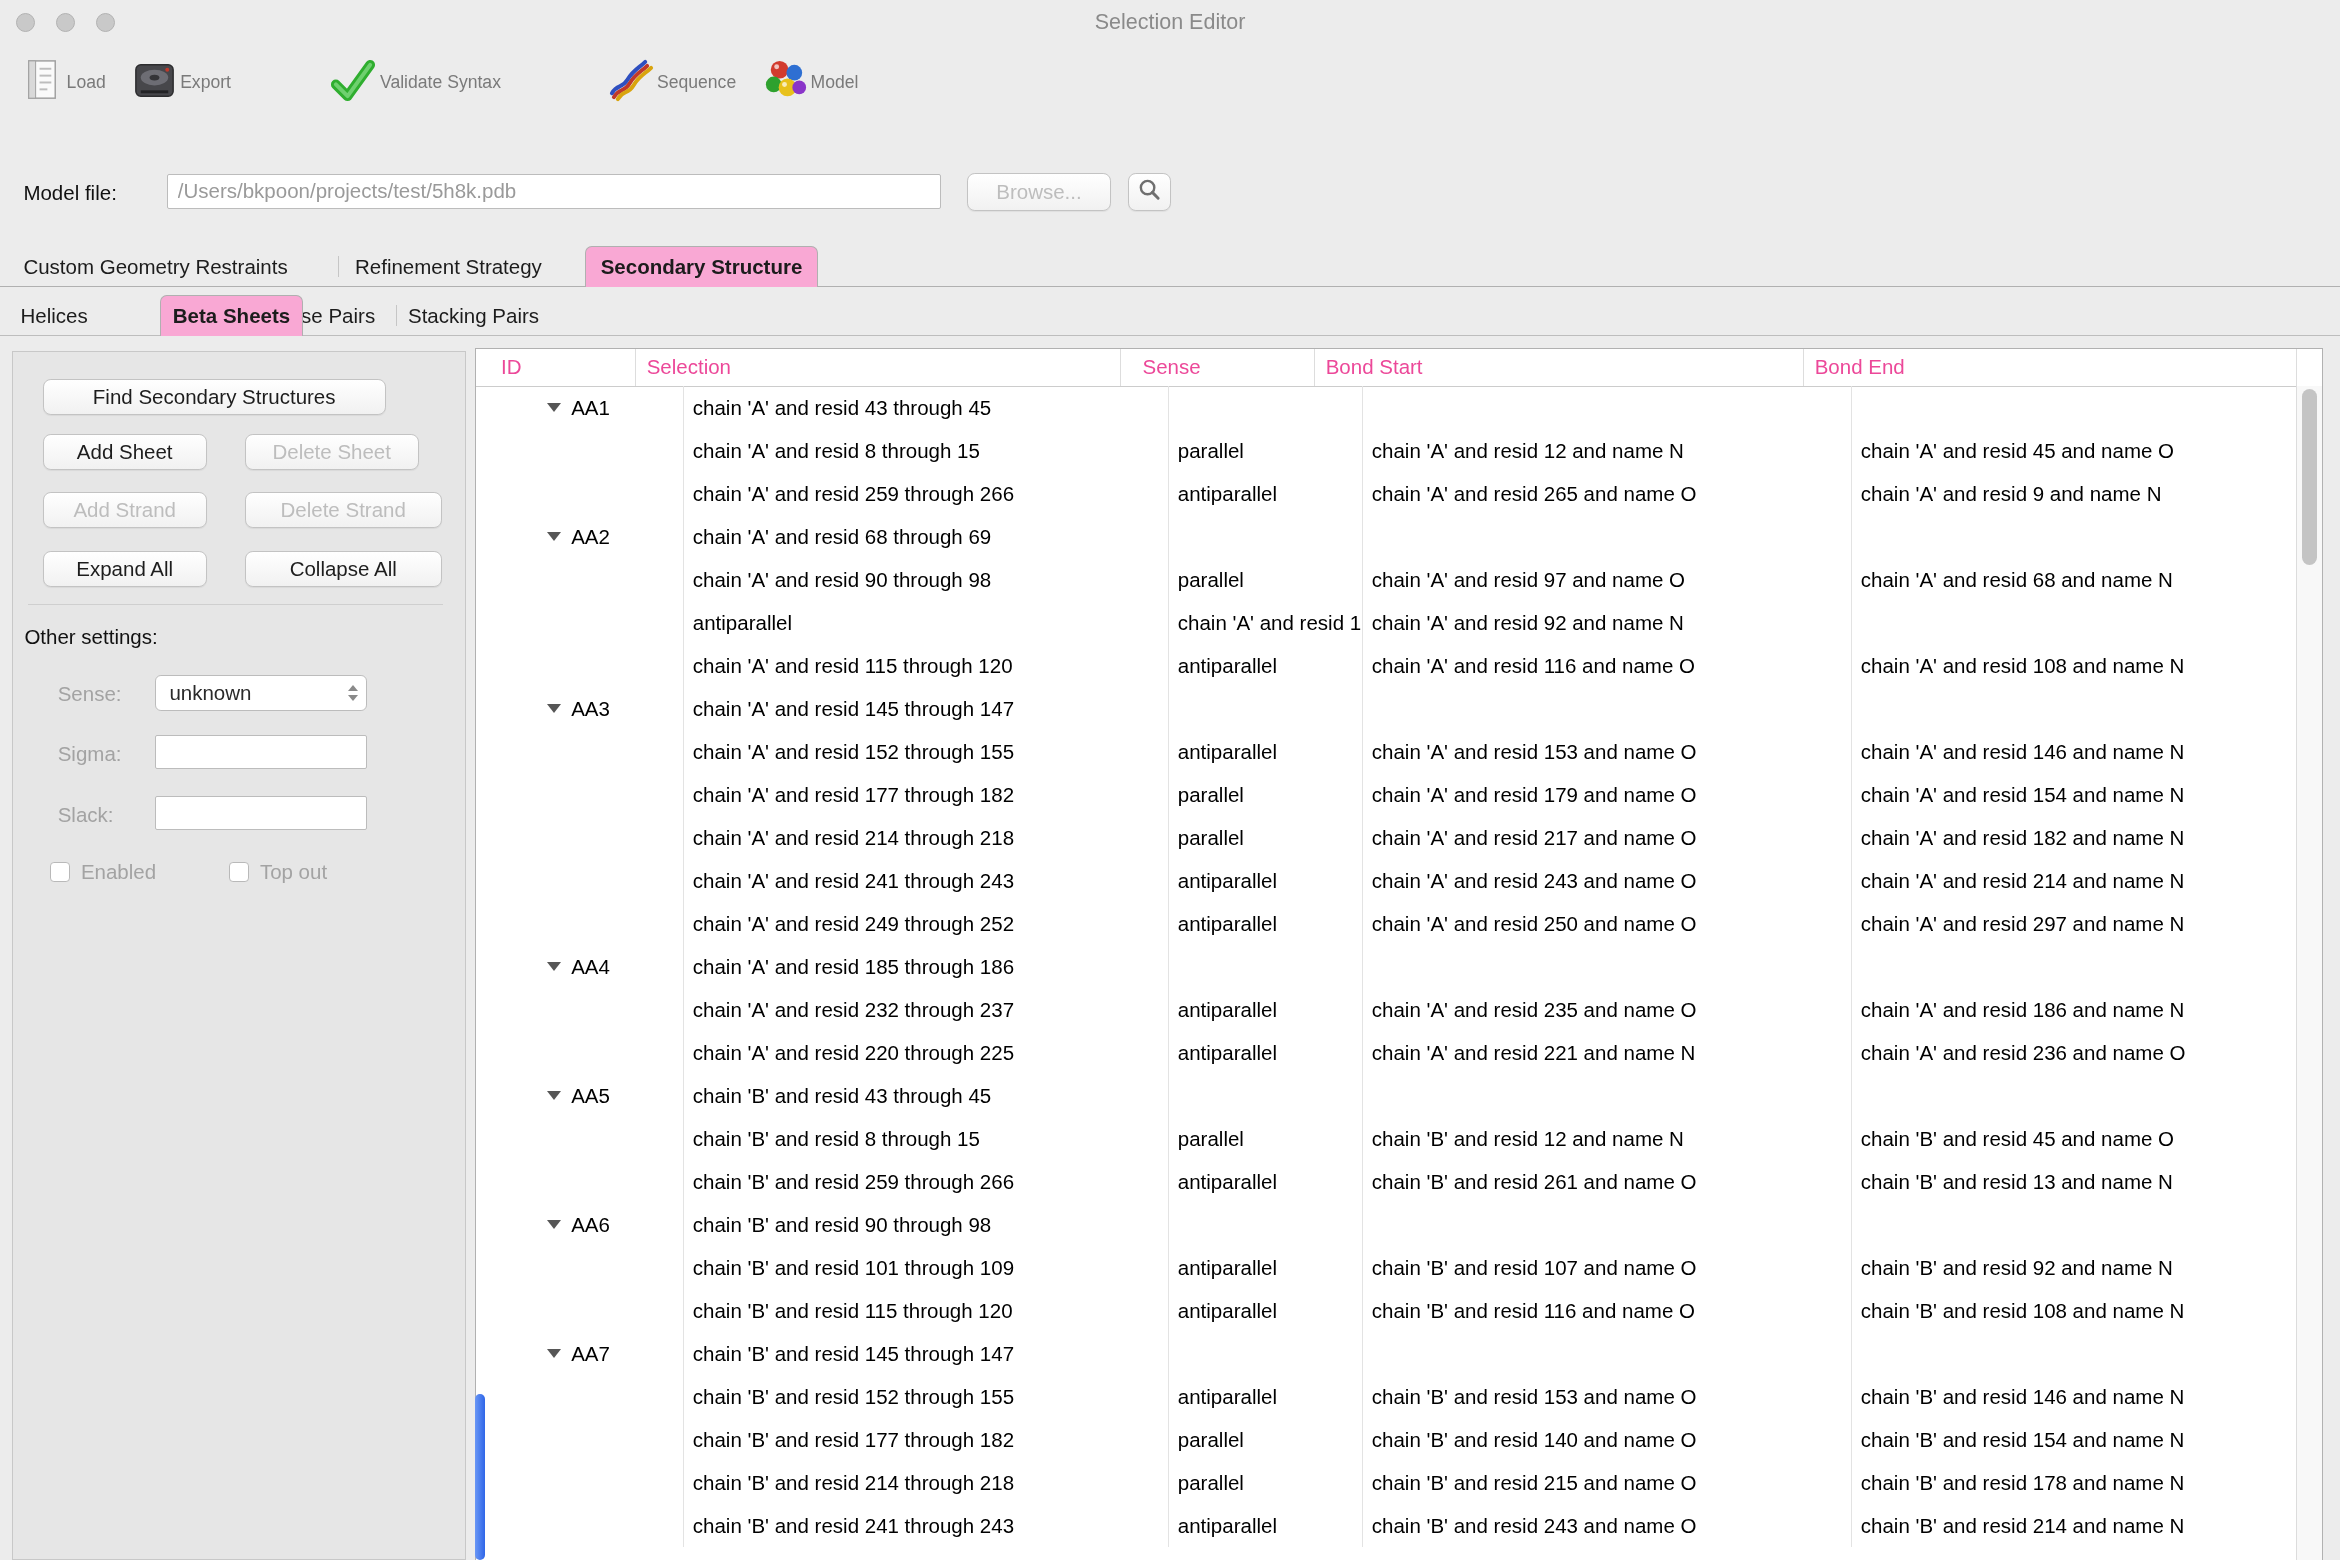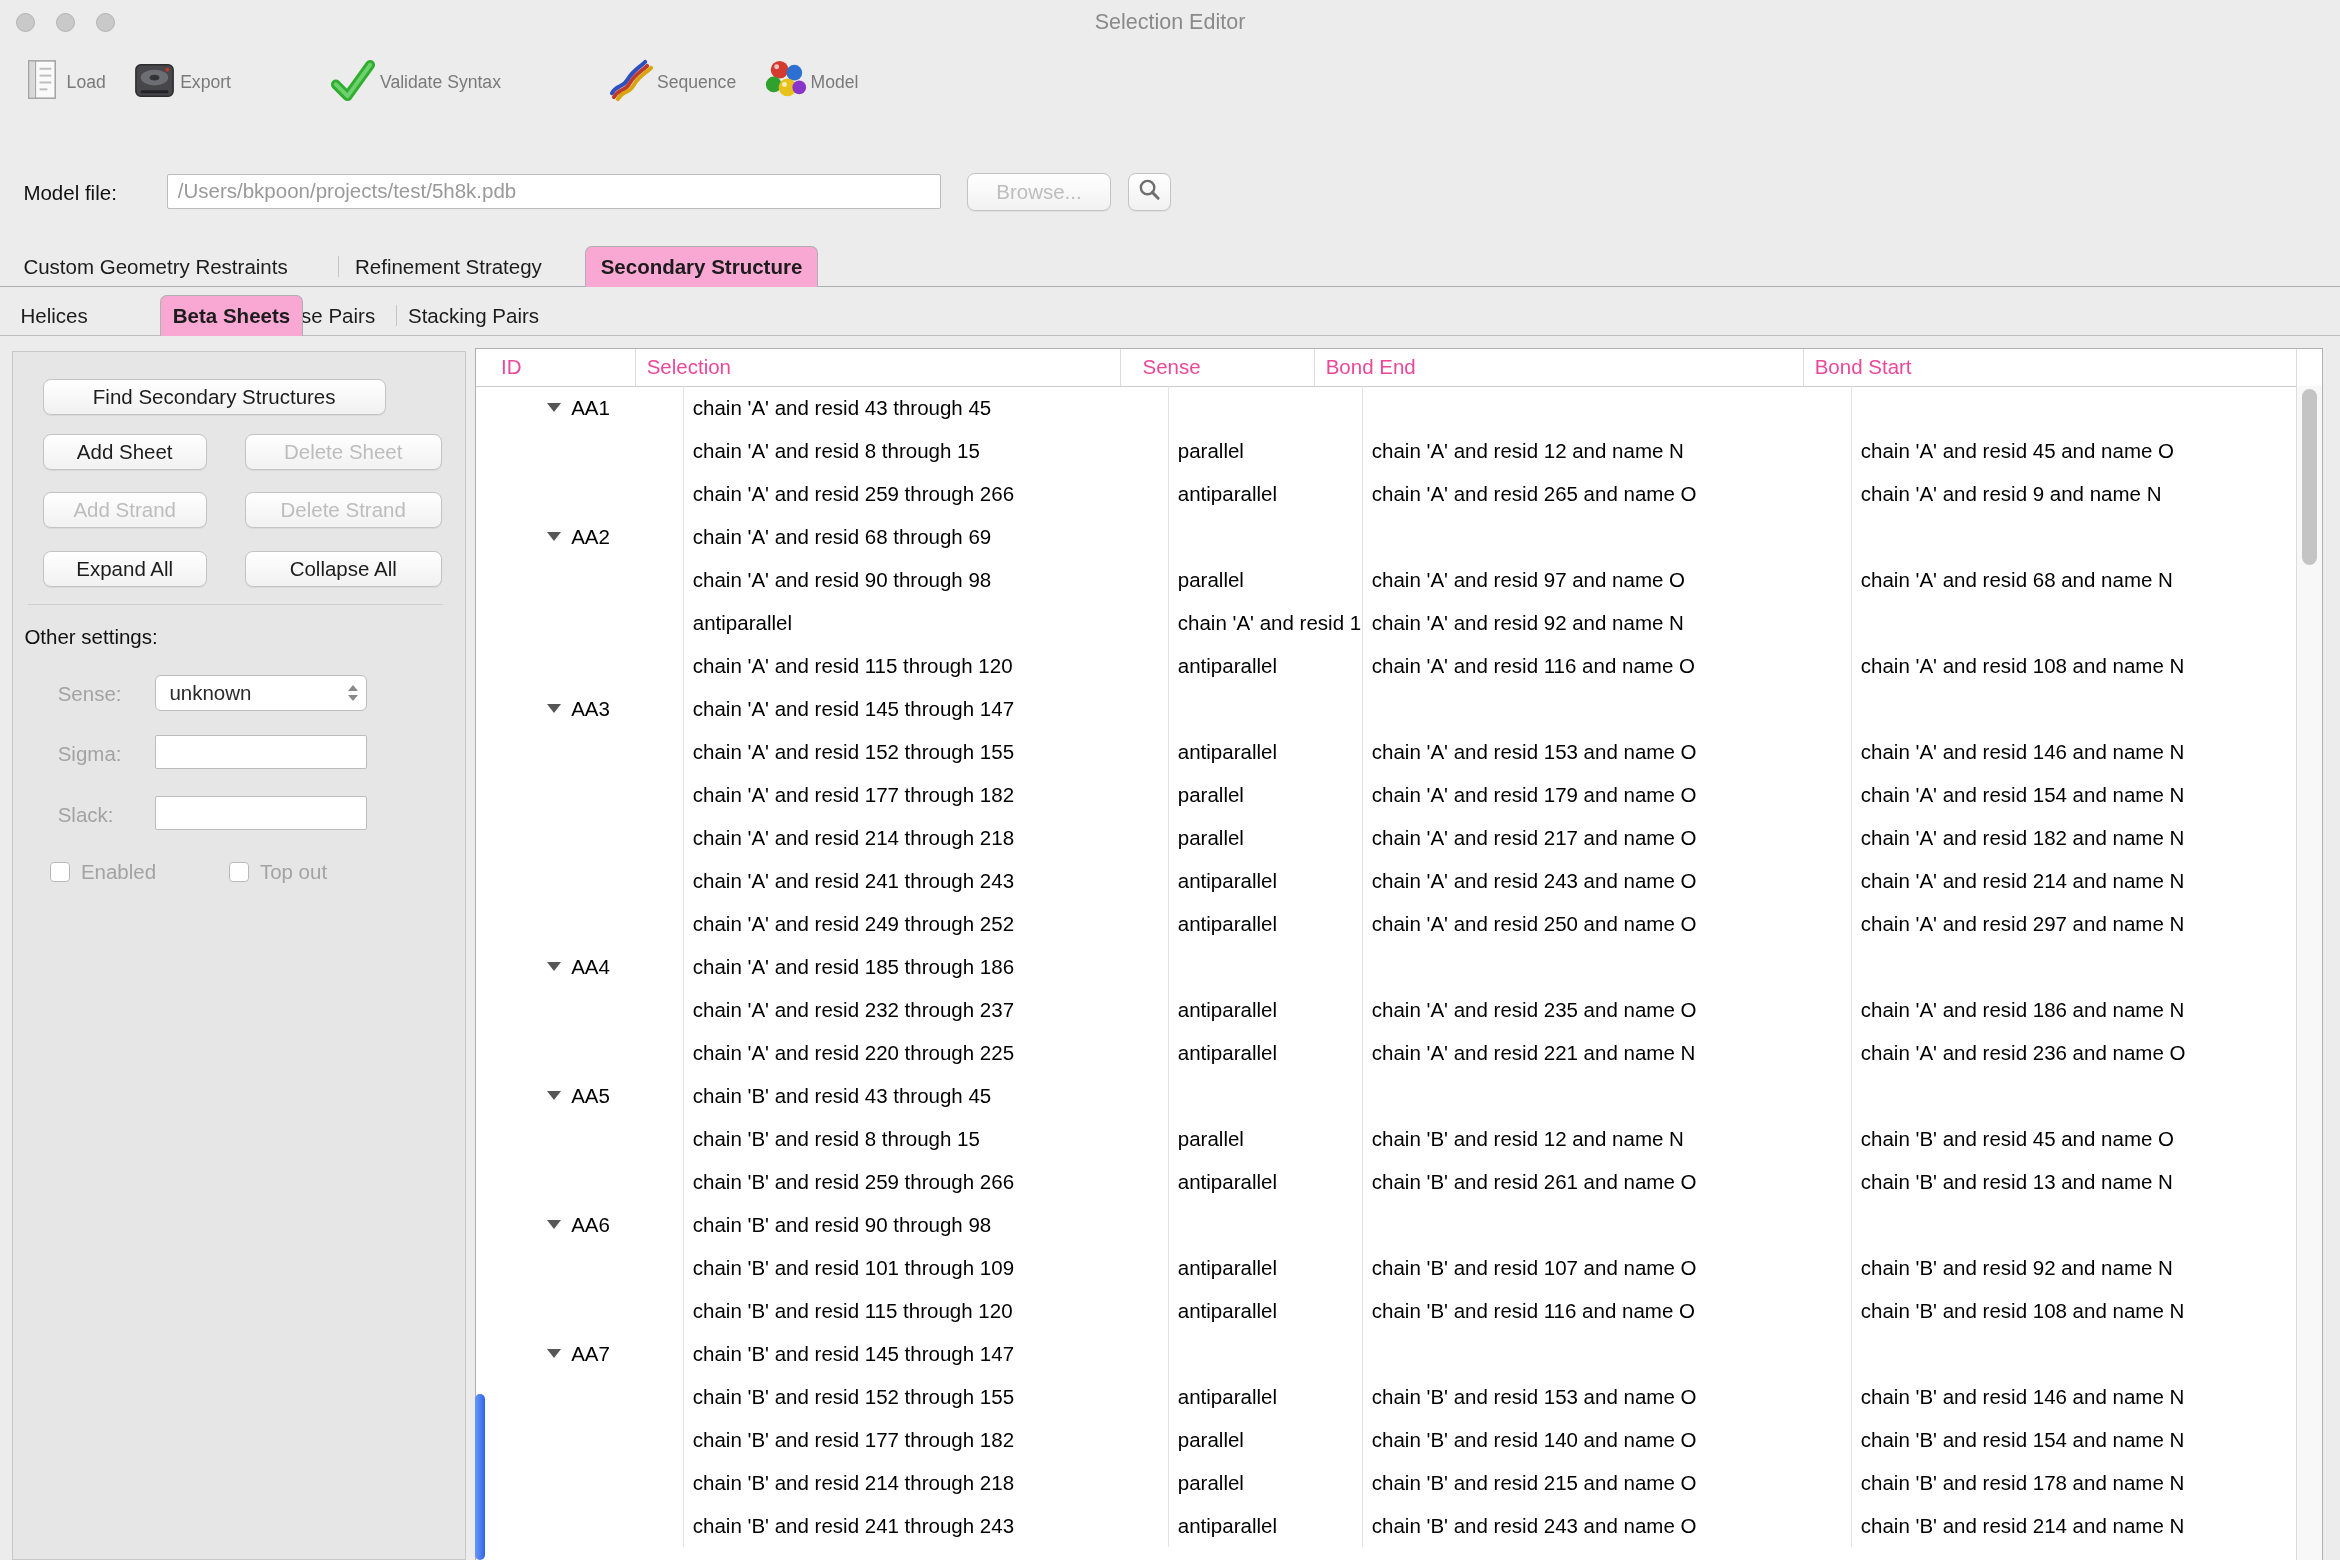--- a/index.html
+++ b/index.html
@@ -54,21 +54,21 @@
   .t-bp{left:276px;}
   .t-sp{left:408px;}
   .sep2{left:396px;}
 
   
   .sidebar{position:absolute;left:11.7px;top:351px;width:454px;bottom:0;background:#e6e6e6;
     border:1px solid #c8c8c8;box-sizing:border-box;}
   .sidebar .btn{position:absolute;height:36px;}
   .b-find{left:30px;top:27px;width:343px;}
   .b-addsheet{left:30px;top:82px;width:164px;}
-  .b-delsheet{left:232px;top:82px;width:197px;}
+  .b-delsheet{left:232px;top:82px;width:174px;}
   .b-addstrand{left:30px;top:140px;width:164px;}
   .b-delstrand{left:232px;top:140px;width:197px;}
   .b-expand{left:30px;top:199px;width:164px;}
   .b-collapse{left:232px;top:199px;width:197px;}
   .divider{position:absolute;left:15.6px;top:252px;width:415px;height:1px;background:#cfcfcf;}
   .other-label{position:absolute;left:11.7px;top:273px;font-size:20.5px;color:#111;}
   .fld-label{position:absolute;left:45px;font-size:20.5px;color:#a3a3a3;}
   .l-sense{top:330px;}.l-sigma{top:390px;}.l-slack{top:451px;}
   .popup{position:absolute;left:142px;top:323px;width:212px;height:36px;box-sizing:border-box;
     background:#fff;border:1px solid #bcbcbc;border-radius:5.9px;display:flex;align-items:center;
@@ -253,22 +253,22 @@
       <span class="box"></span>
       <span class="cbl">Top out</span>
     </label>
   </div>
 
   <div class="tablewrap">
     <div class="thead">
       <div class="th h-id">ID</div>
       <div class="th">Selection</div>
       <div class="th h-sense">Sense</div>
+      <div class="th">Bond Start</div>
       <div class="th">Bond End</div>
-      <div class="th">Bond Start</div>
       <div class="th"></div>
     </div>
     <div class="tbody">
   <div class="trow">
     <div class="td c-id">
       <span class="tri" style="visibility: visible;"></span>
       <span class="idtext">AA1</span>
     </div>
     <div class="td c-sel">chain 'A' and resid 43 through 45</div>
     <div class="td c-sense"></div>

